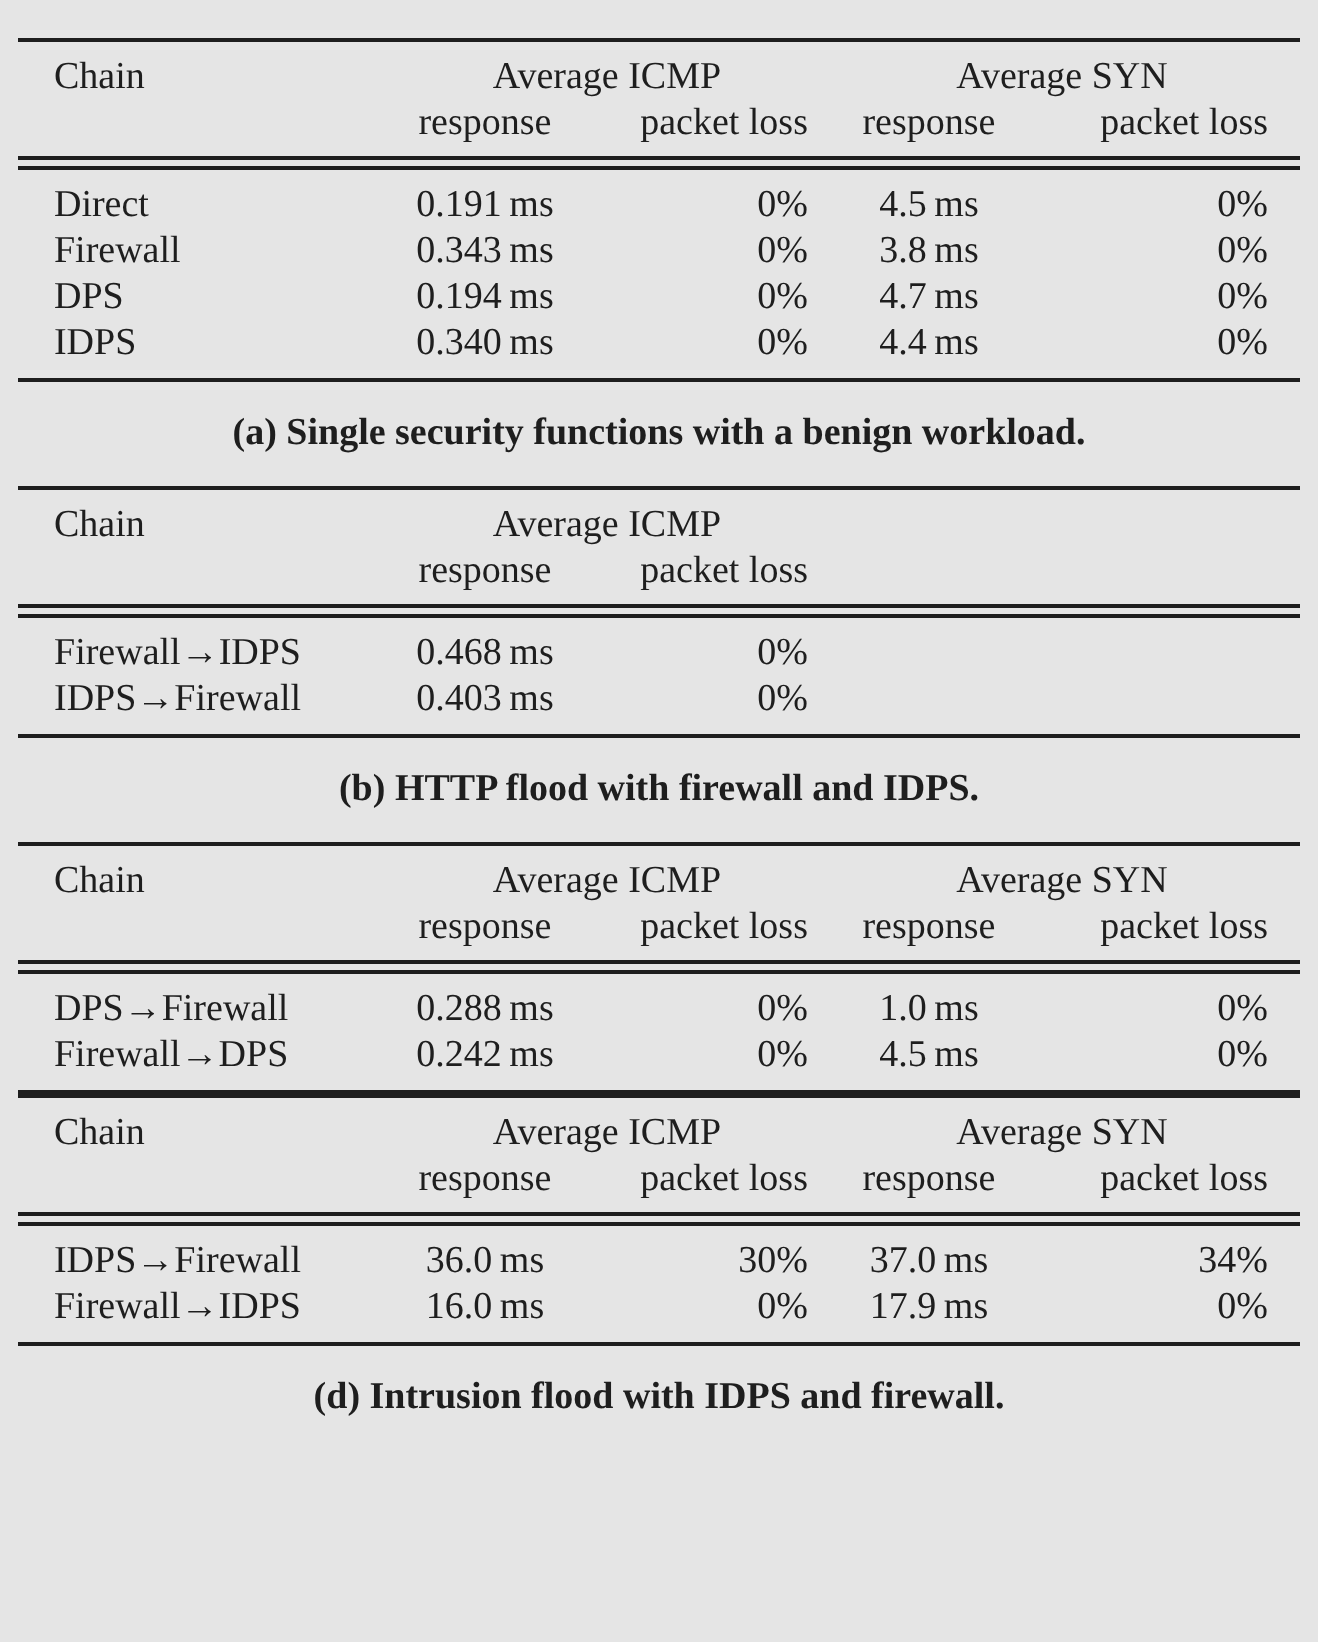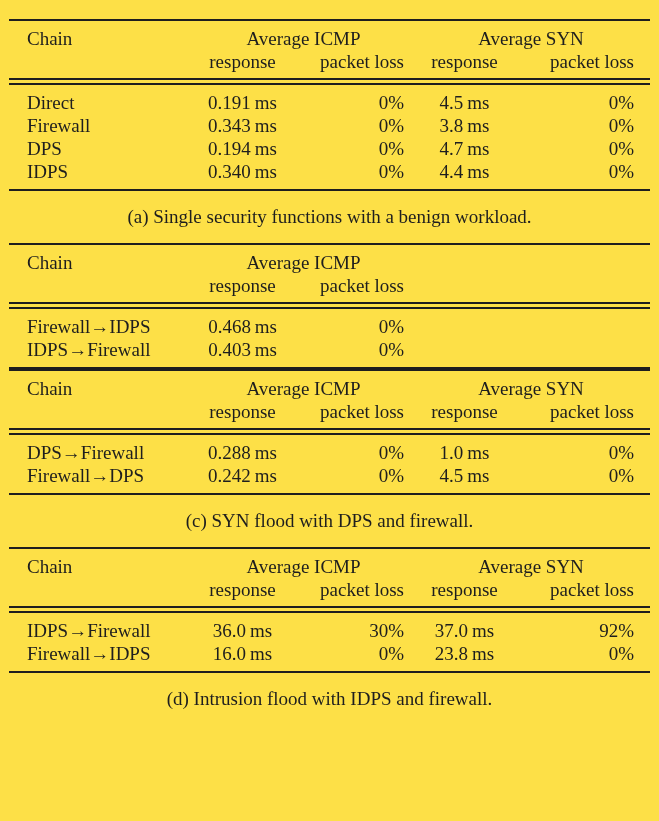--- a/index.html
+++ b/index.html
@@ -12,21 +12,21 @@
     height: 821px;
     font-family: "Liberation Serif", "DejaVu Serif", serif;
     color: #1e1e1e;
     overflow: hidden;
   }
   .sheet {
     width: 659px;
     height: 821px;
     box-sizing: border-box;
     padding-top: 19px;
-    background: #fde047;
+    background: #e5e5e5;
   }
   table.tbl {
     width: 641px;
     margin: 0 auto;
     border-collapse: collapse;
     table-layout: fixed;
     border-top: 2px solid #1e1e1e;
     border-bottom: 2px solid #1e1e1e;
     font-size: 19px;
   }
@@ -68,20 +68,21 @@
   }
   table.tbl tbody tr:first-child td { padding-top: 6px; }
   table.tbl tbody tr:last-child  td { padding-bottom: 6px; }
 
   .caption {
     text-align: center;
     font-size: 19px;
     line-height: 24px;
     margin: 14px 0;
     color: #1e1e1e;
+    font-weight: bold;
   }
   .cjk-caption {
     text-align: center;
     font-size: 21px;
     line-height: 26px;
     margin-top: 10px;
     color: #dd4e4e;
   }
 </style>
 </head>
@@ -174,20 +175,21 @@
       </tr>
       <tr>
         <td class="chain">IDPS→Firewall</td>
         <td class="resp">0.403 ms</td>
         <td class="pl">0%</td>
         <td></td>
         <td></td>
       </tr>
     </tbody>
   </table>
+  <div class="caption">(b) HTTP flood with firewall and IDPS.</div>
 
   <table class="tbl">
     <colgroup>
       <col class="c-chain">
         <col class="c-r1">
         <col class="c-p1">
         <col class="c-r2">
         <col class="c-p2">
     </colgroup>
     <thead>
@@ -213,21 +215,20 @@
       </tr>
       <tr>
         <td class="chain">Firewall→DPS</td>
         <td class="resp">0.242 ms</td>
         <td class="pl">0%</td>
         <td class="resp">4.5 ms</td>
         <td class="pl-end">0%</td>
       </tr>
     </tbody>
   </table>
-  <div class="caption">(c) SYN flood with DPS and firewall.</div>
 
   <table class="tbl">
     <colgroup>
       <col class="c-chain">
         <col class="c-r1">
         <col class="c-p1">
         <col class="c-r2">
         <col class="c-p2">
     </colgroup>
     <thead>
@@ -242,27 +243,27 @@
         <th class="resp">response</th>
         <th class="pl-end">packet loss</th>
       </tr>
     </thead>
     <tbody>
       <tr>
         <td class="chain">IDPS→Firewall</td>
         <td class="resp">36.0 ms</td>
         <td class="pl">30%</td>
         <td class="resp">37.0 ms</td>
-        <td class="pl-end">92%</td>
+        <td class="pl-end">34%</td>
       </tr>
       <tr>
         <td class="chain">Firewall→IDPS</td>
         <td class="resp">16.0 ms</td>
         <td class="pl">0%</td>
-        <td class="resp">23.8 ms</td>
+        <td class="resp">17.9 ms</td>
         <td class="pl-end">0%</td>
       </tr>
     </tbody>
   </table>
   <div class="caption">(d) Intrusion flood with IDPS and firewall.</div>
 
 
 </div>
 
 </body></html>

